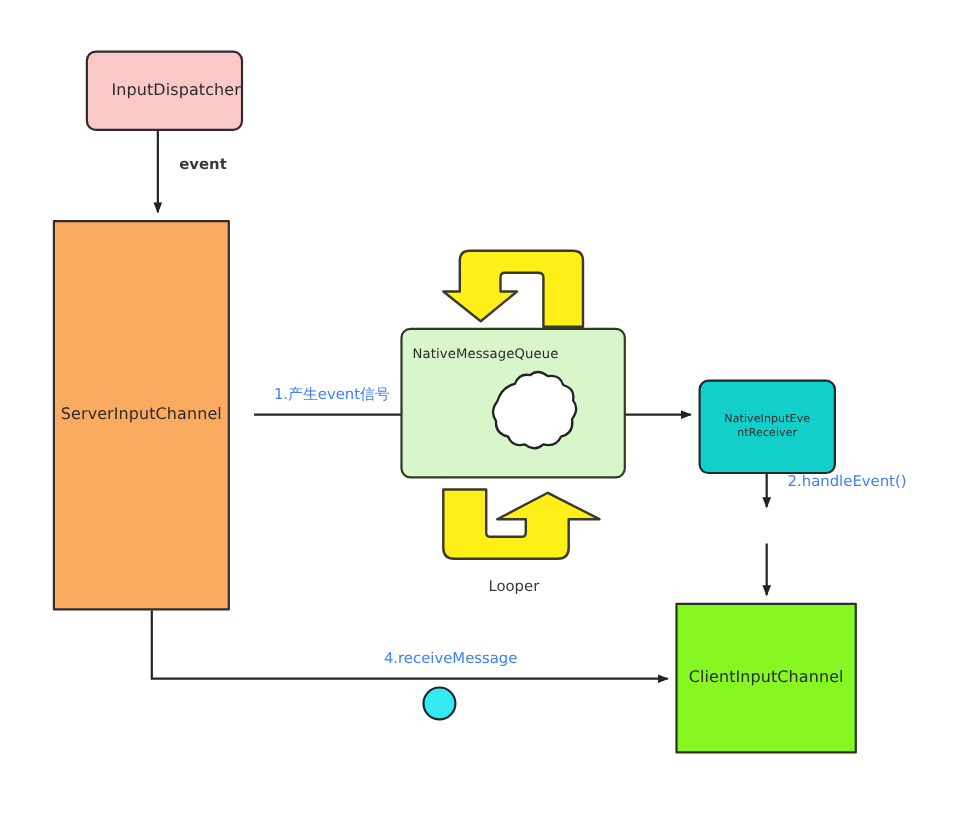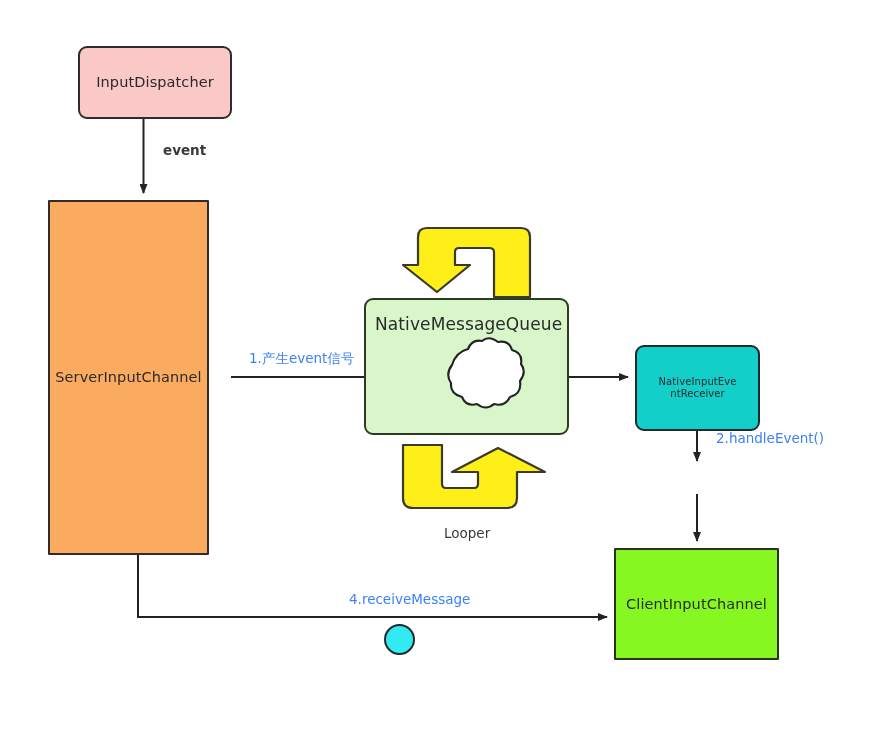--- a/index.html
+++ b/index.html
@@ -26,58 +26,59 @@
     align-items: center;
     justify-content: center;
     text-align: center;
     color: #2b2b2b;
     font-size: 14.5px;
     line-height: 1.25;
     letter-spacing: 0.1px;
   }
   .node-dispatcher {
     left: 78px;  top: 46px;
-    width: 154px; height: 73px;
+    width: 143px; height: 73px;
     background: #fbc8c8;
     border: 2.2px solid #332b2b;
     border-radius: 9px;
+    justify-content: flex-end;
   }
   .node-server {
     left: 48px; top: 200px;
     width: 161px; height: 355px;
     background: #fbab5f;
     border: 2.2px solid #332b2b;
     border-radius: 1px;
   }
   .node-queue {
     left: 364px; top: 298px;
     width: 205px; height: 137px;
     background: #d9f5ca;
     border: 2.2px solid #2e3b22;
     border-radius: 9px;
     display: block;
   }
   .queue-label {
     position: absolute;
     left: 9px; top: 14px;
-    font-size: 17px;
+    font-size: 12px;
     color: #2b2b2b;
     text-align: left;
   }
   .node-receiver {
     left: 635px; top: 345px;
     width: 125px; height: 86px;
     background: #12cfc9;
     border: 2.4px solid #20292e;
     border-radius: 9px;
     font-size: 10px;
   }
   .node-client {
     left: 614px; top: 548px;
-    width: 165px; height: 112px;
+    width: 165px; height: 137px;
     background: #86f721;
     border: 2.2px solid #2b3320;
     border-radius: 1px;
   }
   .label {
     position: absolute;
     font-size: 13.5px;
     color: #3a3a3a;
     white-space: nowrap;
   }

